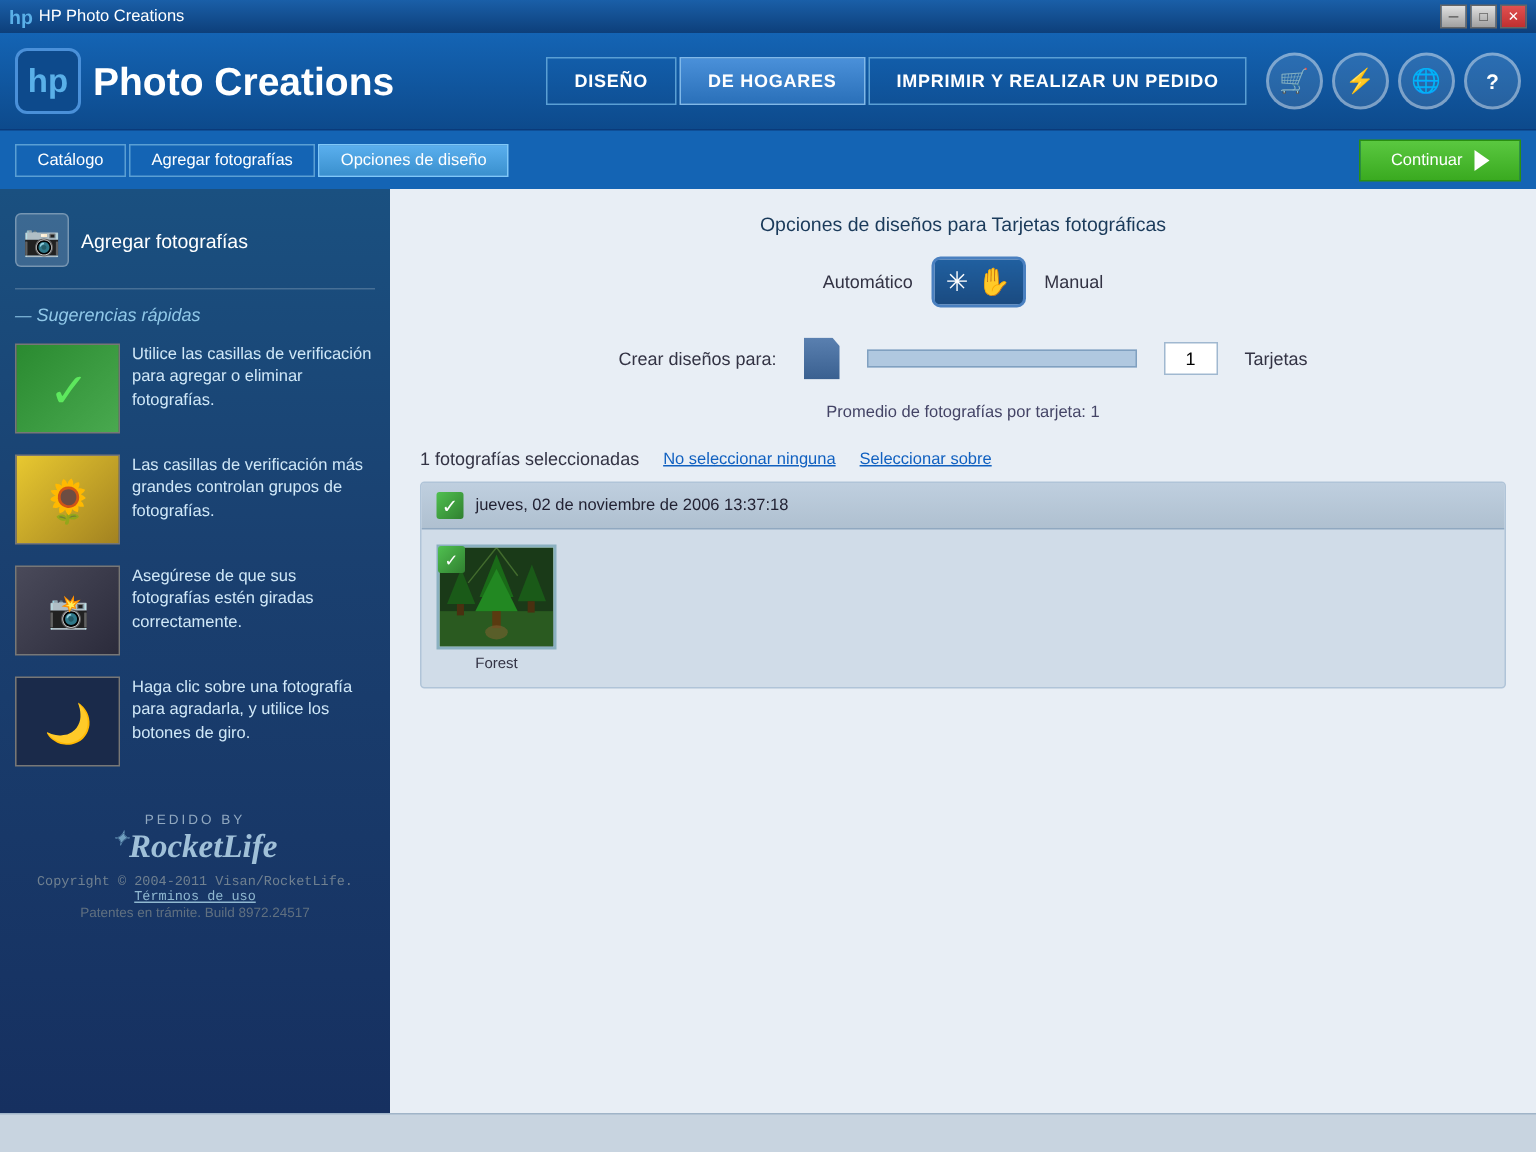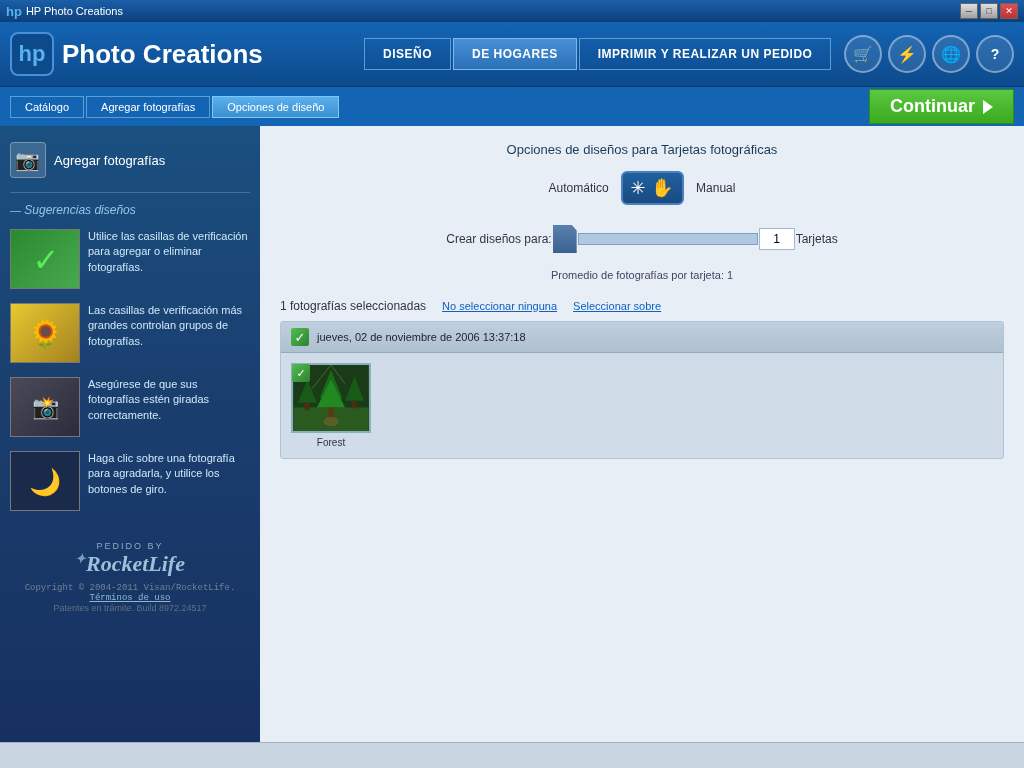--- a/index.html
+++ b/index.html
@@ -100,21 +100,21 @@
       background: transparent;
     }
     .sec-btn.active {
       background: linear-gradient(to bottom, #5aafee, #3a90ce);
       border-color: #80c8f8;
     }
     #continuar-btn {
       margin-left: auto;
       background: linear-gradient(to bottom, #5ac840, #3aaa20);
       border: 1px solid #2a9010;
-      color: white; font-size: 18px; font-weight: bold;
+      color: white; font-size: 11px; font-weight: normal;
       padding: 6px 20px; cursor: pointer;
       display: flex; align-items: center; gap: 8px;
     }
     .arrow-right {
       width: 0; height: 0;
       border-top: 7px solid transparent;
       border-bottom: 7px solid transparent;
       border-left: 10px solid white;
     }
 
@@ -217,21 +217,21 @@
       border: 2px solid #4a80c0;
       border-radius: 6px;
       padding: 4px 8px;
       display: flex; align-items: center; gap: 6px;
       cursor: pointer;
     }
 
     
     #design-options {
       display: flex; align-items: center; justify-content: center;
-      gap: 1px; margin-bottom: 16px;
+      gap: 18px; margin-bottom: 16px;
     }
     #design-label { font-size: 12px; color: #334; }
     #card-icon-placeholder {
       width: 24px; height: 28px;
       background: linear-gradient(to bottom, #5a80b0, #3a6090);
       clip-path: polygon(0 0, 80% 0, 100% 20%, 100% 100%, 0 100%);
     }
     #cards-progress-bar {
       width: 180px; height: 12px;
       background: #b0c8e0;
@@ -381,21 +381,21 @@
 </div>
 
 <div id="main-layout">
 
   <div id="sidebar">
     <div id="add-photos-header">
       <div class="camera-icon-box">📷</div>
       <span id="add-photos-label">Agregar fotografías</span>
     </div>
     <div id="quick-tips-title">
-      <span style="font-size:11px;">—</span> <span>Sugerencias diseños</span>
+      <span style="font-size:11px;">—</span> <span>Sugerencias rápidas</span>
     </div>
 
     <div class="tip-block">
       <div class="tip-thumb">
         <div class="tip-thumb-green">
           <span class="big-check">✓</span>
         </div>
       </div>
       <span class="tip-text">Utilice las casillas de verificación para agregar o eliminar fotografías.</span>
     </div>

